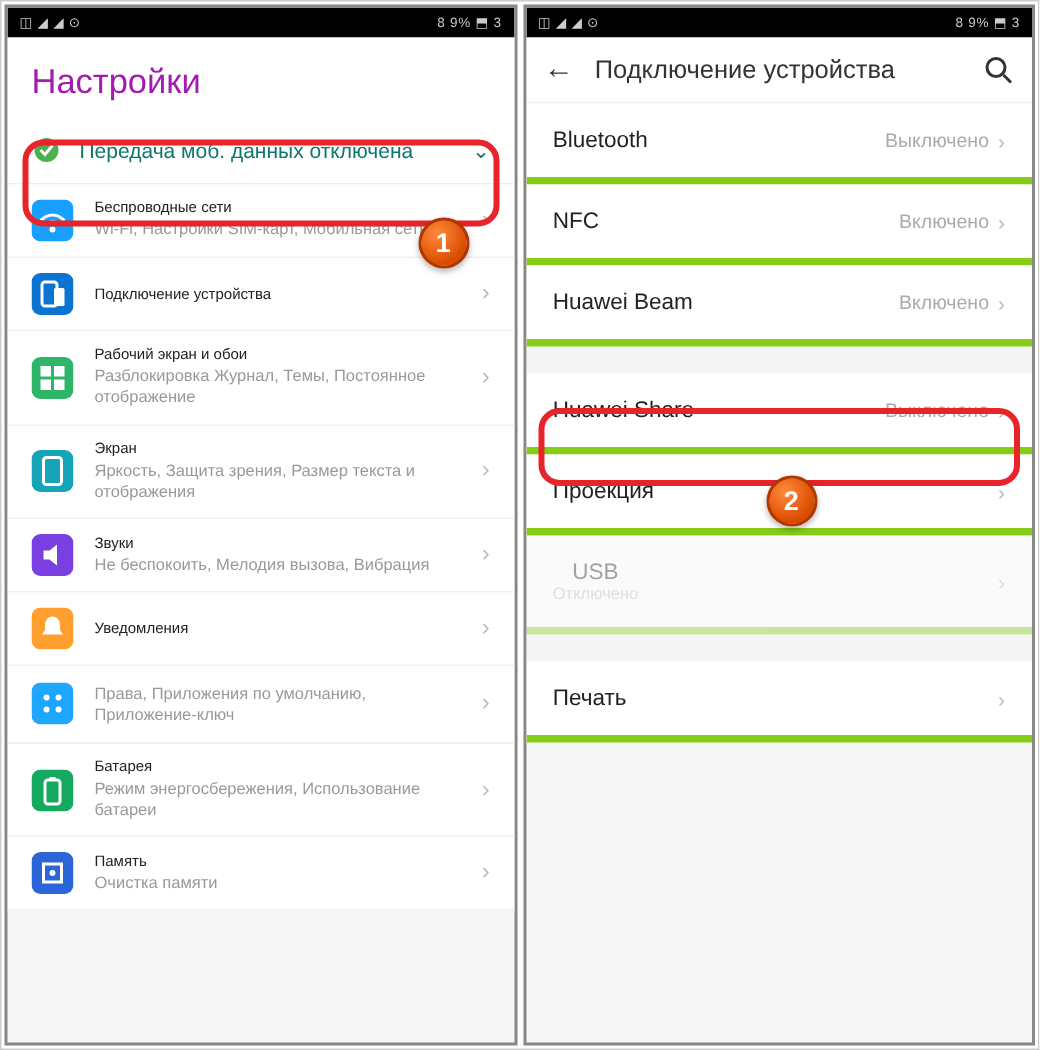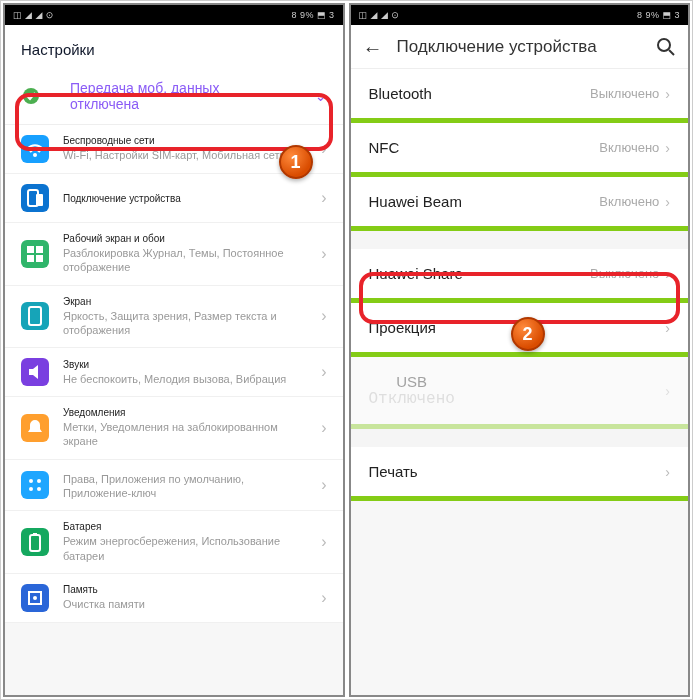--- a/index.html
+++ b/index.html
@@ -1,35 +1,35 @@
 <!DOCTYPE html>
 <html><head>
 <meta charset="utf-8">
 <style>
 * { box-sizing: border-box; margin: 0; padding: 0; }
 body { font-family: -apple-system, Helvetica, Arial, sans-serif; background: #fff; }
 .container { display: flex; gap: 4px; padding: 2px; width: 693px; height: 700px; border: 1px solid #ccc; }
 .phone { flex: 1; border: 2px solid #888; background: #f7f7f7; display: flex; flex-direction: column; overflow: hidden; position: relative; }
 .statusbar { background: #000; color: #ccc; font-size: 9px; height: 20px; display: flex; align-items: center; justify-content: space-between; padding: 0 8px; letter-spacing: 0.5px; }
 .statusbar .right { display: flex; gap: 4px; }
-.header1 { background: #fff; padding: 16px 16px 10px; font-size: 15px; color: #0f172a; font-weight: 500; }
+.header1 { background: #fff; padding: 16px 16px 10px; font-size: 23px; color: #a21caf; font-weight: 500; }
 .header2 { background: #fff; padding: 10px 12px; display: flex; align-items: center; gap: 14px; border-bottom: 1px solid #eee; }
 .header2 .title { flex: 1; font-size: 17px; color: #333; }
-.notice { background: #fff; padding: 12px 16px; display: flex; align-items: center; gap: 29px; font-size: 14px; color: #8b5cf6; border-bottom: 1px solid #eee; }
+.notice { background: #fff; padding: 12px 16px; display: flex; align-items: center; gap: 12px; font-size: 14px; color: #0f766e; border-bottom: 1px solid #eee; }
 .item { background: #fff; padding: 10px 16px; display: flex; align-items: center; gap: 14px; border-bottom: 1px solid #f0f0f0; position: relative; }
 .item .icon { width: 28px; height: 28px; border-radius: 6px; display: flex; align-items: center; justify-content: center; flex-shrink: 0; }
 .item .texts { flex: 1; min-width: 0; }
 .item .title { font-size: 10px; color: #222; }
 .item .sub { font-size: 11px; color: #999; margin-top: 2px; line-height: 1.3; }
 .item .chev { color: #bbb; font-size: 16px; }
 .spacer { height: 18px; background: #f5f5f5; }
 .row { background: #fff; padding: 16px 18px; display: flex; align-items: center; justify-content: space-between; border-bottom: 5px solid #84cc16; position: relative; text-align: center; }
 .row .label { font-size: 15px; color: #222; }
 .row .val { font-size: 13px; color: #aaa; }
-.row .sub { font-size: 16px; color: #bbb; font-family: Liberation Mono, monospace; }
+.row .sub { font-size: 11px; color: #bbb; }
 .row .chev { color: #bbb; font-size: 14px; margin-left: 6px; }
 .highlight1 { position: absolute; border: 4px solid #e8232a; border-radius: 14px; pointer-events: none; }
 .highlight2 { position: absolute; border: 4px solid #e8232a; border-radius: 14px; pointer-events: none; }
 .badge { position: absolute; width: 34px; height: 34px; border-radius: 50%; background: radial-gradient(circle at 35% 30%, #ff8a3c, #d94c00 70%); display: flex; align-items: center; justify-content: center; color: #fff; font-weight: bold; font-size: 18px; border: 2px solid #b03800; box-shadow: 0 2px 4px rgba(0,0,0,0.3); z-index: 10; }
 svg { display: block; }
 .dimmed { opacity: 0.4; }
 </style>
 </head>
 <body>
 
@@ -125,21 +125,20 @@
         </div>
         <div class="item">
           <span class="icon">
             <svg width="28" height="28" viewBox="0 0 28 28">
               <rect width="28" height="28" rx="6" fill="#ff9f2e"></rect>
               <path d="M14 6a5 5 0 00-5 5v4l-2 3h14l-2-3v-4a5 5 0 00-5-5z" fill="#fff"></path>
             </svg>
           </span>
   <div class="texts">
     <div class="title">Уведомления</div>
-    <div class="sub">Метки, Уведомления на заблокированном экране</div>
   </div>
   <span class="chev">›</span>
         </div>
         <div class="item">
           <span class="icon">
             <svg width="28" height="28" viewBox="0 0 28 28">
               <rect width="28" height="28" rx="6" fill="#1fa6ff"></rect>
               <circle cx="10" cy="10" r="2" fill="#fff"></circle>
               <circle cx="18" cy="10" r="2" fill="#fff"></circle>
               <circle cx="10" cy="18" r="2" fill="#fff"></circle>

